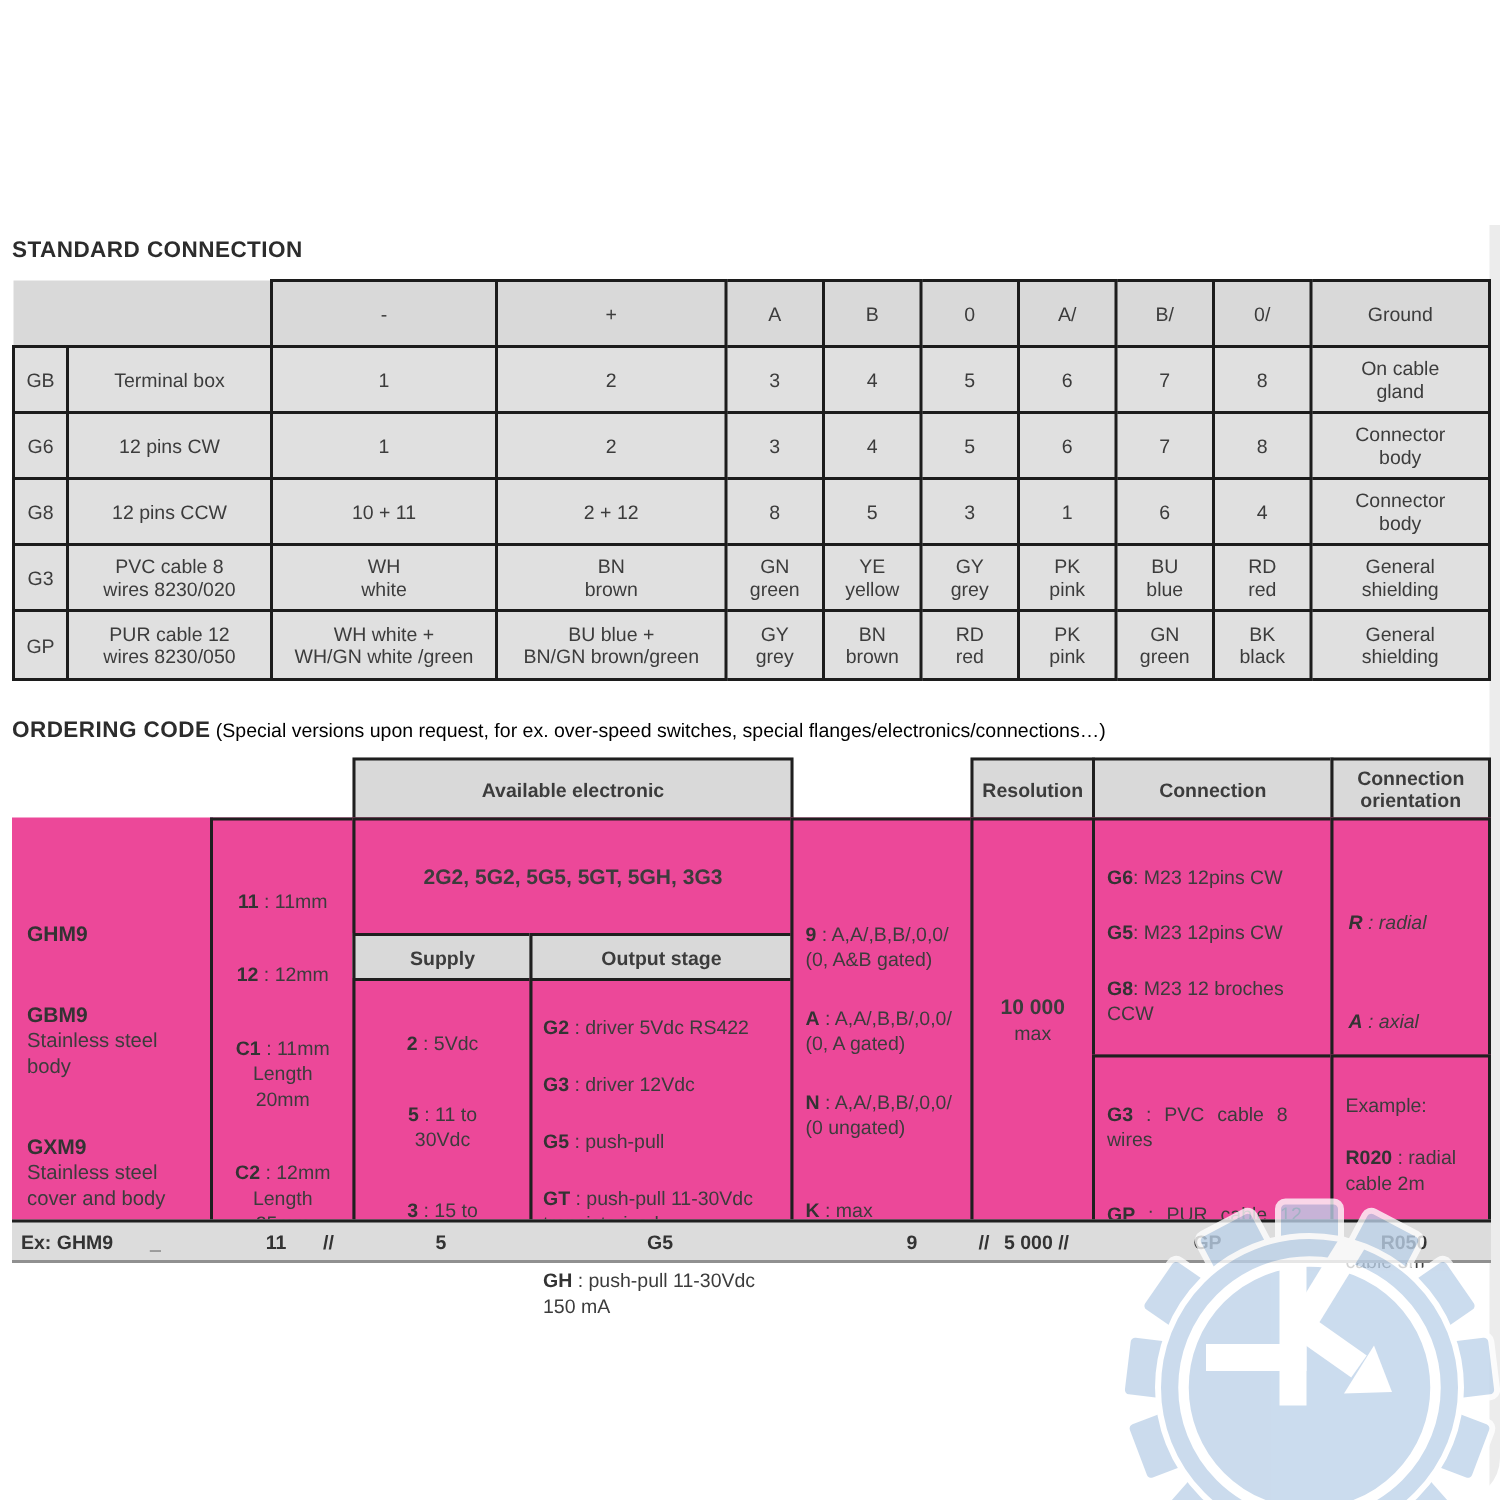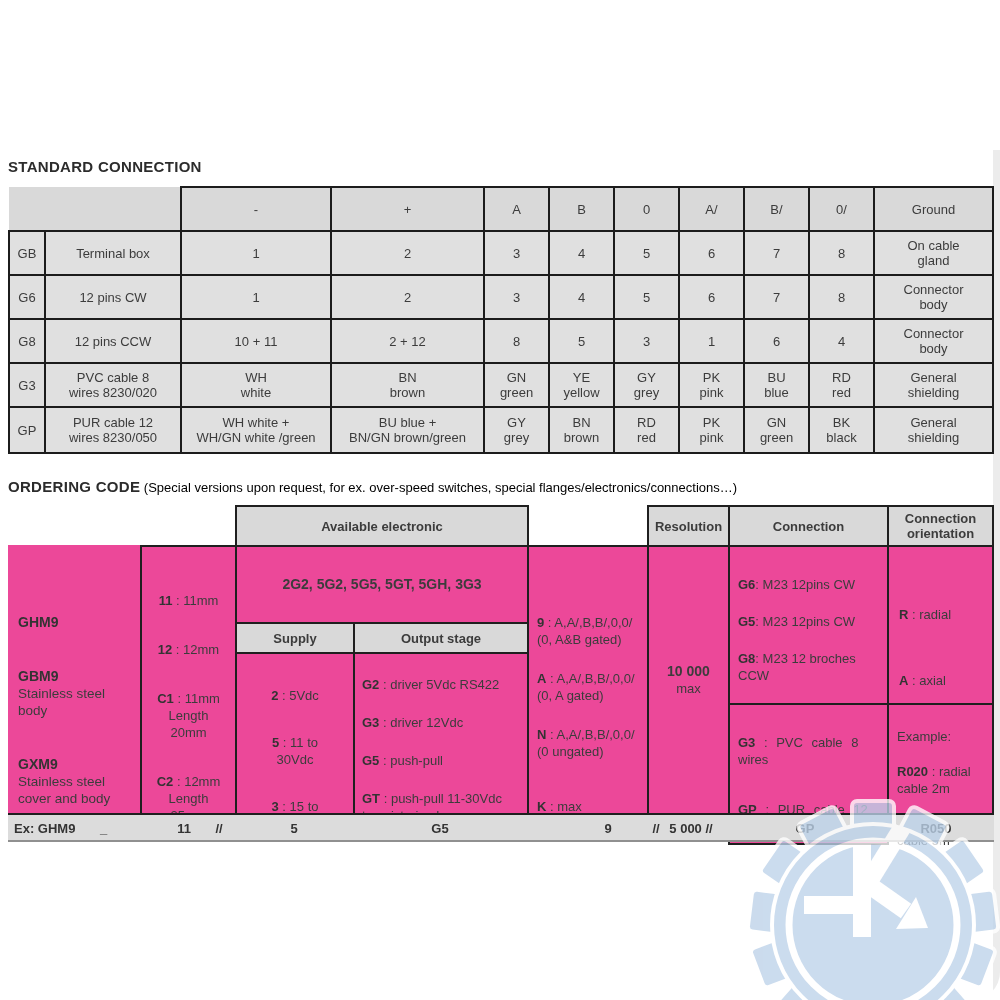--- a/index.html
+++ b/index.html
@@ -50,21 +50,21 @@
   .stage-cell .opt { margin-bottom:4px; }
   .signal-cell { padding:50px 2px 0 8px; }
   .signal-cell .opt { margin-bottom:5px; }
   .signal-cell .opt.gap { margin-top:16px; }
   .res-cell { display:flex; flex-direction:column; align-items:center; justify-content:center; }
   .res-cell b { font-size:14px; }
   .conn-top { padding:12px 2px 0 8px; }
   .conn-top .opt { margin-bottom:3px; }
   .conn-bot { padding:12px 2px 0 8px; word-spacing:5px; }
   .conn-bot .opt { margin-bottom:16px; }
-  .orient-top { padding:42px 2px 4px 10px; }
+  .orient-top { padding:42px 2px 4px 10px;font-style:italic; }
   .orient-top .opt { margin-bottom:32px; }
   .orient-bot { padding:6px 2px 0 8px; }
   .orient-bot .opt { margin-bottom:1px; }
   .ex-row {
     position:absolute; left:0; top:308px; width:986px; height:29px; background:#dcdcdc;
     border-top:2px solid #1f1f1f; border-bottom:2px solid #909090;
   }
   .exi { position:absolute; top:50%; transform:translateY(-50%); font-weight:bold; font-size:13px; white-space:nowrap; }
   .exi.c { transform:translate(-50%,-50%); }
 
@@ -237,20 +237,22 @@
       <div class="opt"><b>3</b><span> : 15 to
 30Vdc</span></div>
     </div>
 
     <div class="oc stage-cell" style="left:345px;top:147px;width:176px;height:163px">
       <div class="opt"><b>G2</b><span> : driver 5Vdc RS422</span></div>
       <div class="opt"><b>G3</b><span> : driver 12Vdc</span></div>
       <div class="opt"><b>G5</b><span> : push-pull</span></div>
       <div class="opt"><b>GT</b><span> : push-pull 11-30Vdc
 transistorized</span></div>
+      <div class="opt"><b>GH</b><span> : push-pull 11-30Vdc
+150 mA</span></div>
     </div>
 
     <div class="oc signal-cell" style="left:519px;top:40px;width:122px;height:270px">
       <div class="opt"><b>9</b><span> : A,A/,B,B/,0,0/
 (0, A&amp;B gated)</span></div>
       <div class="opt"><b>A</b><span> : A,A/,B,B/,0,0/
 (0, A gated)</span></div>
       <div class="opt"><b>N</b><span> : A,A/,B,B/,0,0/
 (0 ungated)</span></div>
       <div class="opt gap"><b>K</b><span> : max
@@ -262,21 +264,21 @@
       <span>max</span>
     </div>
 
     <div class="oc conn-top" style="left:720px;top:40px;width:161px;height:160px">
       <div class="opt"><b>G6</b><span>: M23 12pins CW</span></div>
       <div class="opt"><b>G5</b><span>: M23 12pins CW</span></div>
       <div class="opt"><b>G8</b><span>: M23 12 broches CCW</span></div>
       <div class="opt"><b>GB</b><span>: terminal box</span></div>
       <div class="opt"><b>G1</b><span>: solenoid 4pins</span></div>
     </div>
-    <div class="oc conn-bot" style="left:720px;top:198px;width:161px;height:142px">
+    <div class="oc conn-bot" style="left:720px;top:198px;width:161px;height:112px">
       <div class="opt"><b>G3</b><span> : PVC cable 8
 wires</span></div>
       <div class="opt"><b>GP</b><span> : PUR cable 12
 wires</span></div>
     </div>
 
     <div class="oc orient-top" style="left:879px;top:40px;width:107px;height:160px">
       <div class="opt"><b>R</b><span> : radial</span></div>
       <div class="opt"><b>A</b><span> : axial</span></div>
     </div>

